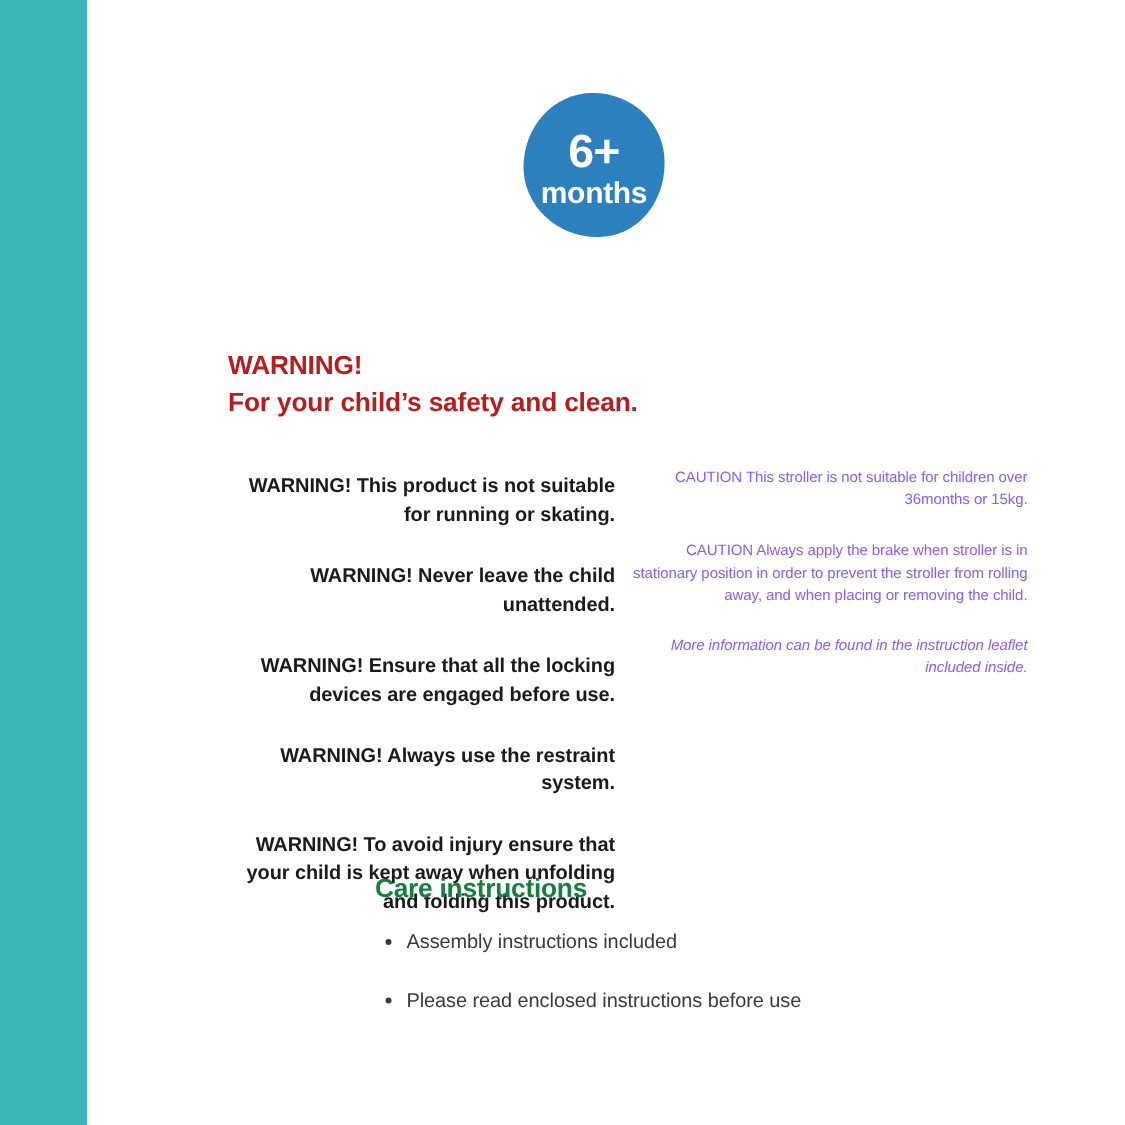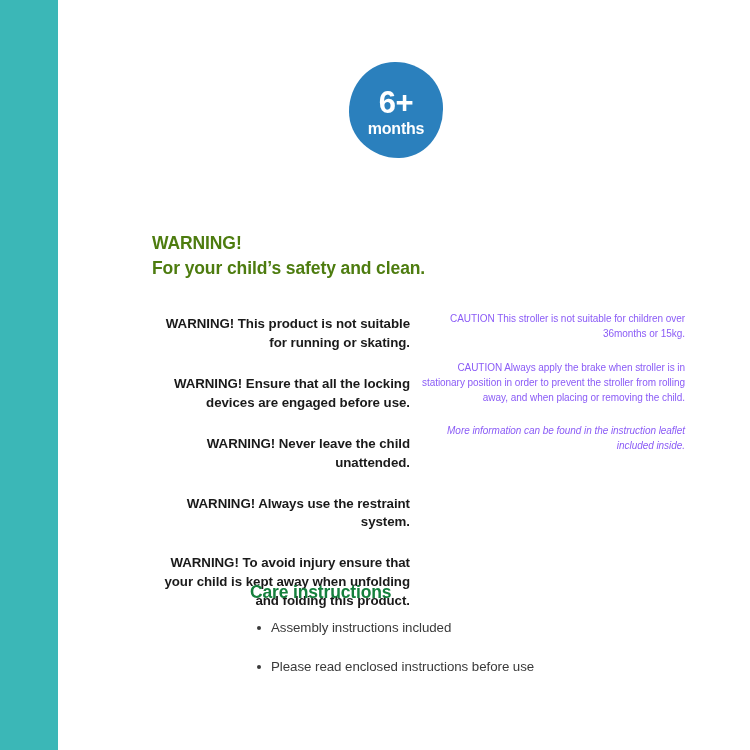--- a/index.html
+++ b/index.html
@@ -62,35 +62,35 @@
     line-height: 1;
     user-select: none;
   }
   .badge-age {
     font-size: 31px;
     font-weight: bold;
     letter-spacing: -0.5px;
     margin-top: 4px;
   }
   .badge-unit {
-    font-size: 16px;
+    font-size: 20px;
     font-weight: bold;
     letter-spacing: -0.2px;
     margin-top: 3px;
   }
 
   
   .headline {
     position: absolute;
     left: 94px;    
     top: 231px;
     width: 420px;
     font-size: 17.5px;
     font-weight: bold;
-    color: #4d7c0f;
+    color: #b91c1c;
     line-height: 1.44;
     letter-spacing: -0.1px;
   }
   .headline-line { display: block; }
 
   
   .col {
     position: absolute;
     top: 302px;
     text-align: right;
@@ -177,22 +177,22 @@
     </div>
   </div>
 
   <div class="headline">
     <span class="headline-line">WARNING!</span>
     <span class="headline-line">For your child’s safety and clean.</span>
   </div>
 
   <div class="col col-left">
     <p class="warn-item">WARNING! This product is not suitable for running or skating.</p>
+    <p class="warn-item">WARNING! Never leave the child unattended.</p>
     <p class="warn-item">WARNING! Ensure that all the locking devices are engaged before use.</p>
-    <p class="warn-item">WARNING! Never leave the child unattended.</p>
     <p class="warn-item">WARNING! Always use the restraint system.</p>
     <p class="warn-item">WARNING! To avoid injury ensure that your child is kept away when unfolding and folding this product.</p>
   </div>
 
   <div class="col col-right">
     <p class="caution-item">CAUTION This stroller is not suitable for children over 36months or 15kg.</p>
     <p class="caution-item">CAUTION Always apply the brake when stroller is in stationary position in order to prevent the stroller from rolling away, and when placing or removing the child.</p>
     <p class="caution-item">More information can be found in the instruction leaflet included inside.</p>
   </div>
 

